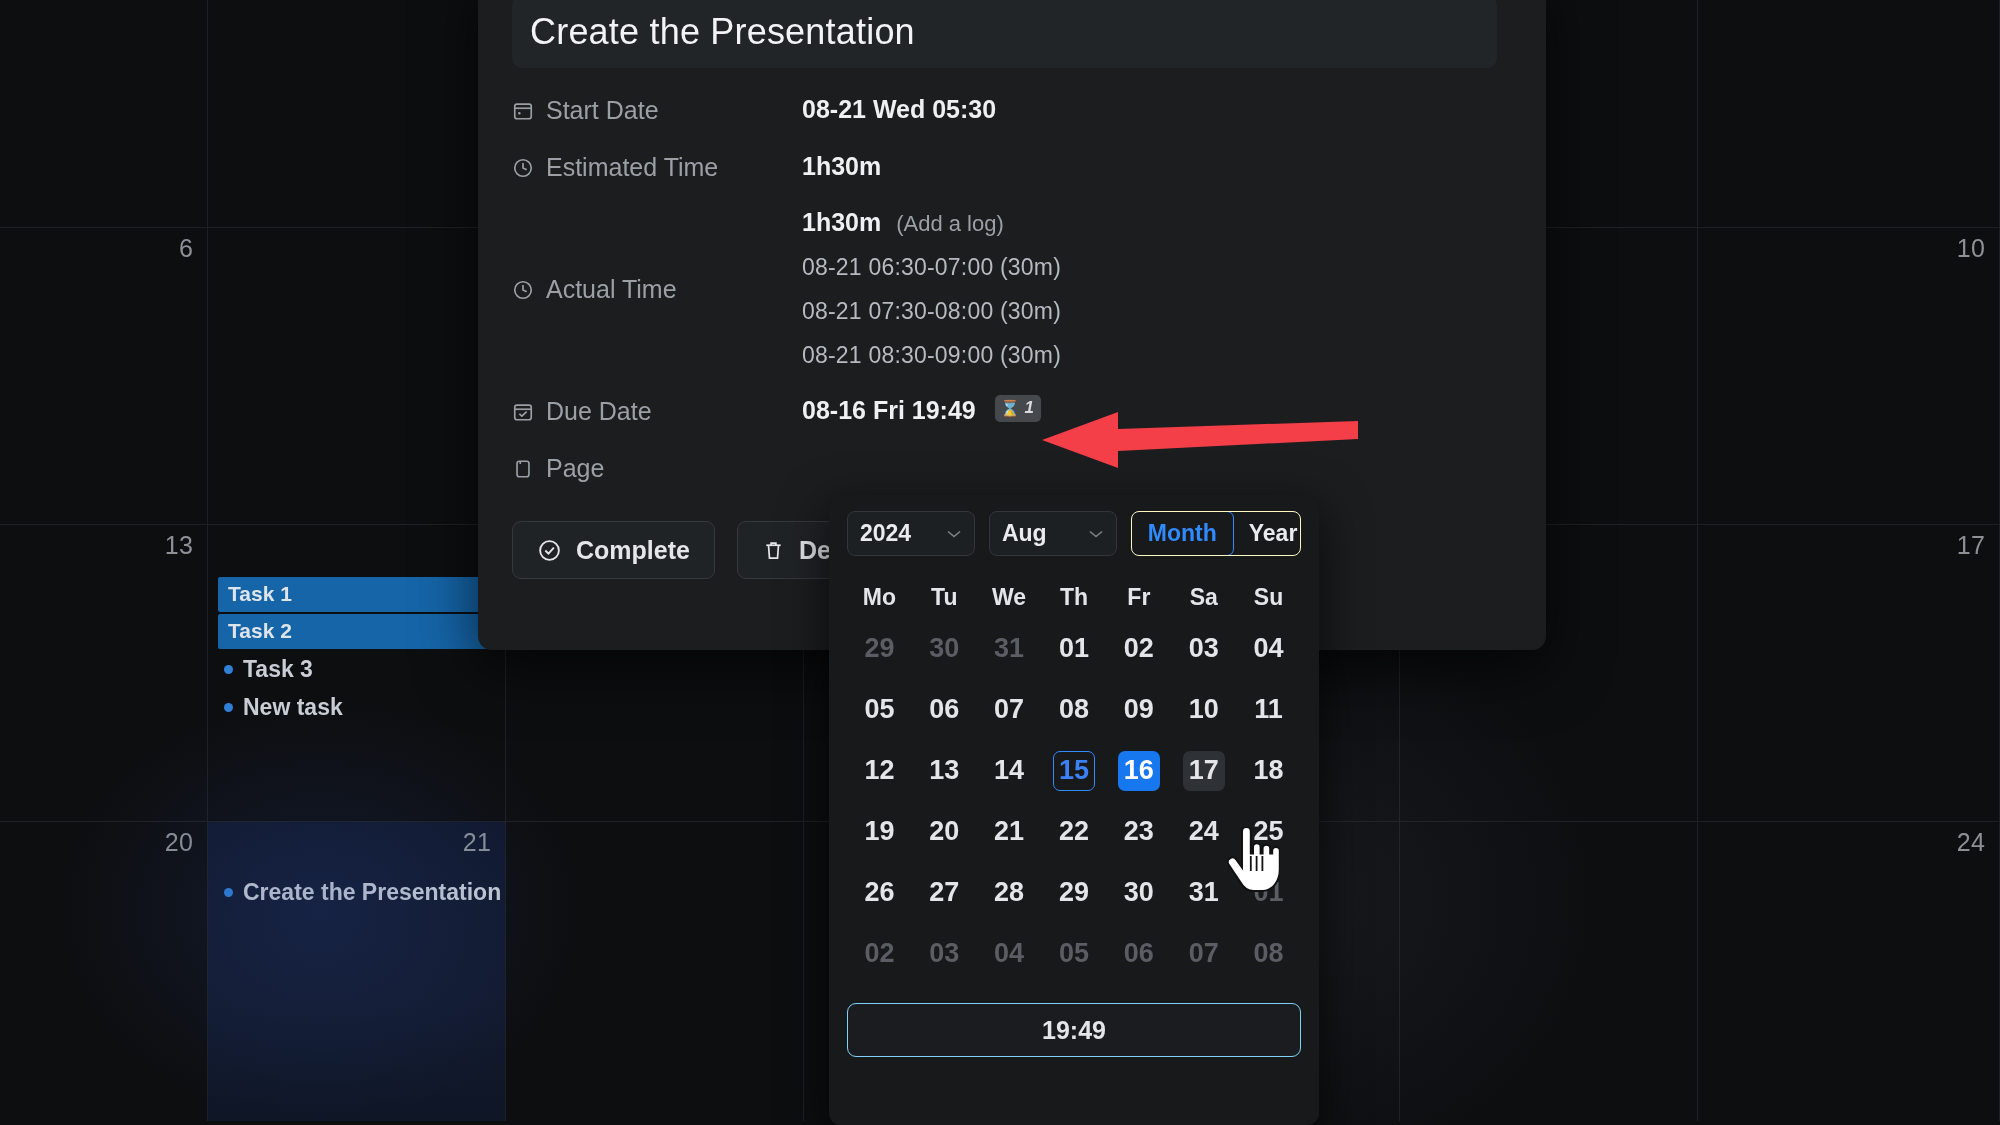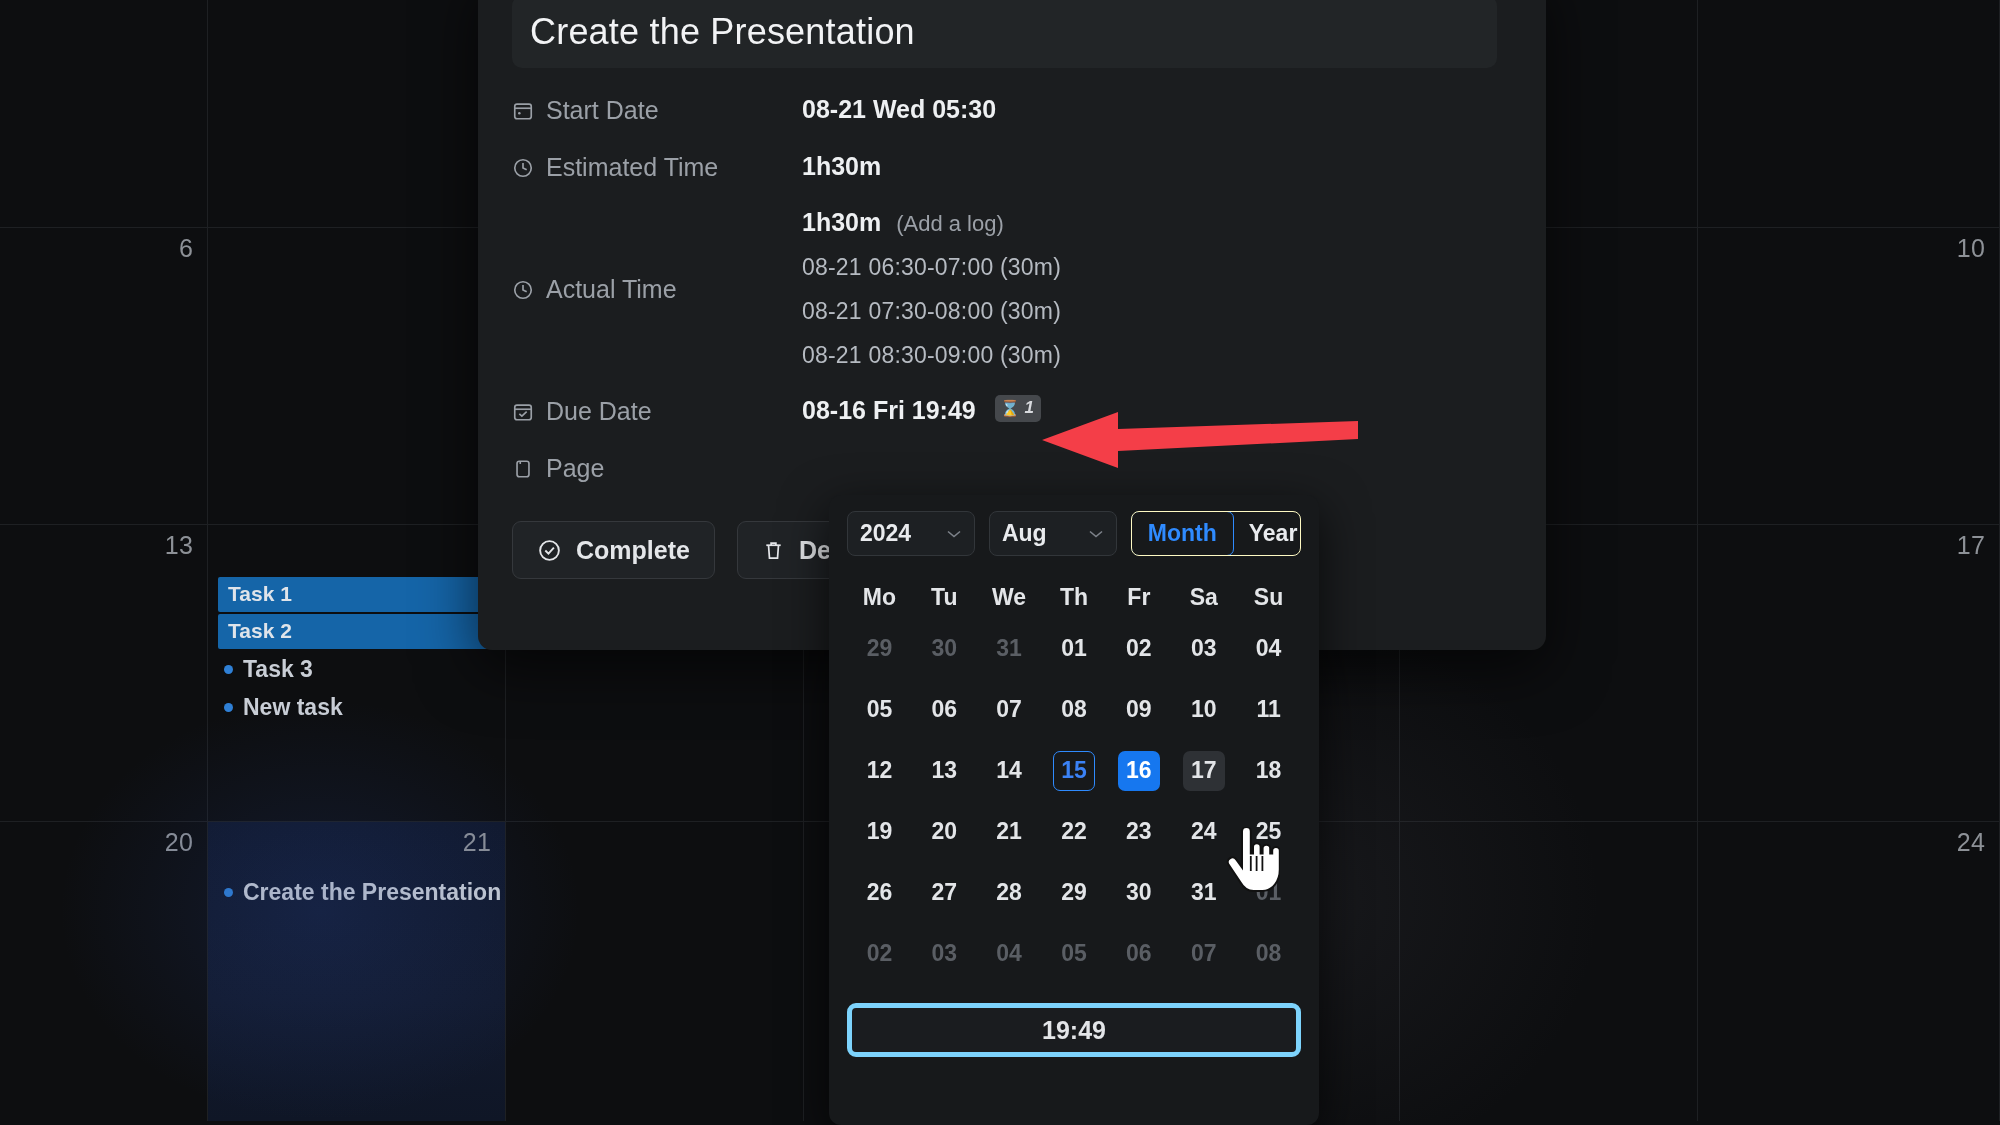--- a/index.html
+++ b/index.html
@@ -166,37 +166,37 @@
   }
   .dow-row { margin-top: 28px; }
   .dow {
     text-align: center; color: #e3e5e8;
     font-size: 23px; font-weight: 700;
   }
   .day-row { margin-top: 14px; }
   .day {
     height: 47px;
     display: flex; align-items: center; justify-content: center;
-    font-size: 23px; font-weight: 700; color: #e3e5e8;
+    font-size: 27px; font-weight: 700; color: #e3e5e8;
     position: relative;
   }
   .day .pill {
     width: 42px; height: 40px;
     display: flex; align-items: center; justify-content: center;
     border-radius: 7px;
   }
   .day.out .pill { color: #5a5e64; }
   .day.today .pill { border: 1px solid #2f8bff; color: #3b82f6; }
   .day.selected .pill { background: #1677ef; color: #ffffff; }
   .day.hover .pill { background: #2e3135; color: #e3e5e8; }
 
   .time-field {
     margin-top: 26px;
     height: 54px;
-    background: #1a1c1f; border: 5px solid #7dd3fc; border-radius: 9px;
+    background: #1a1c1f; border: 1px solid #7dd3fc; border-radius: 9px;
     display: flex; align-items: center; justify-content: center;
     color: #e3e5e8; font-size: 25px; font-weight: 700;
   }
 
   
   .arrow { position: absolute; left: 1040px; top: 405px; pointer-events: none; }
 
   
   .cursor { position: absolute; left: 1224px; top: 827px; pointer-events: none; }
 </style>

